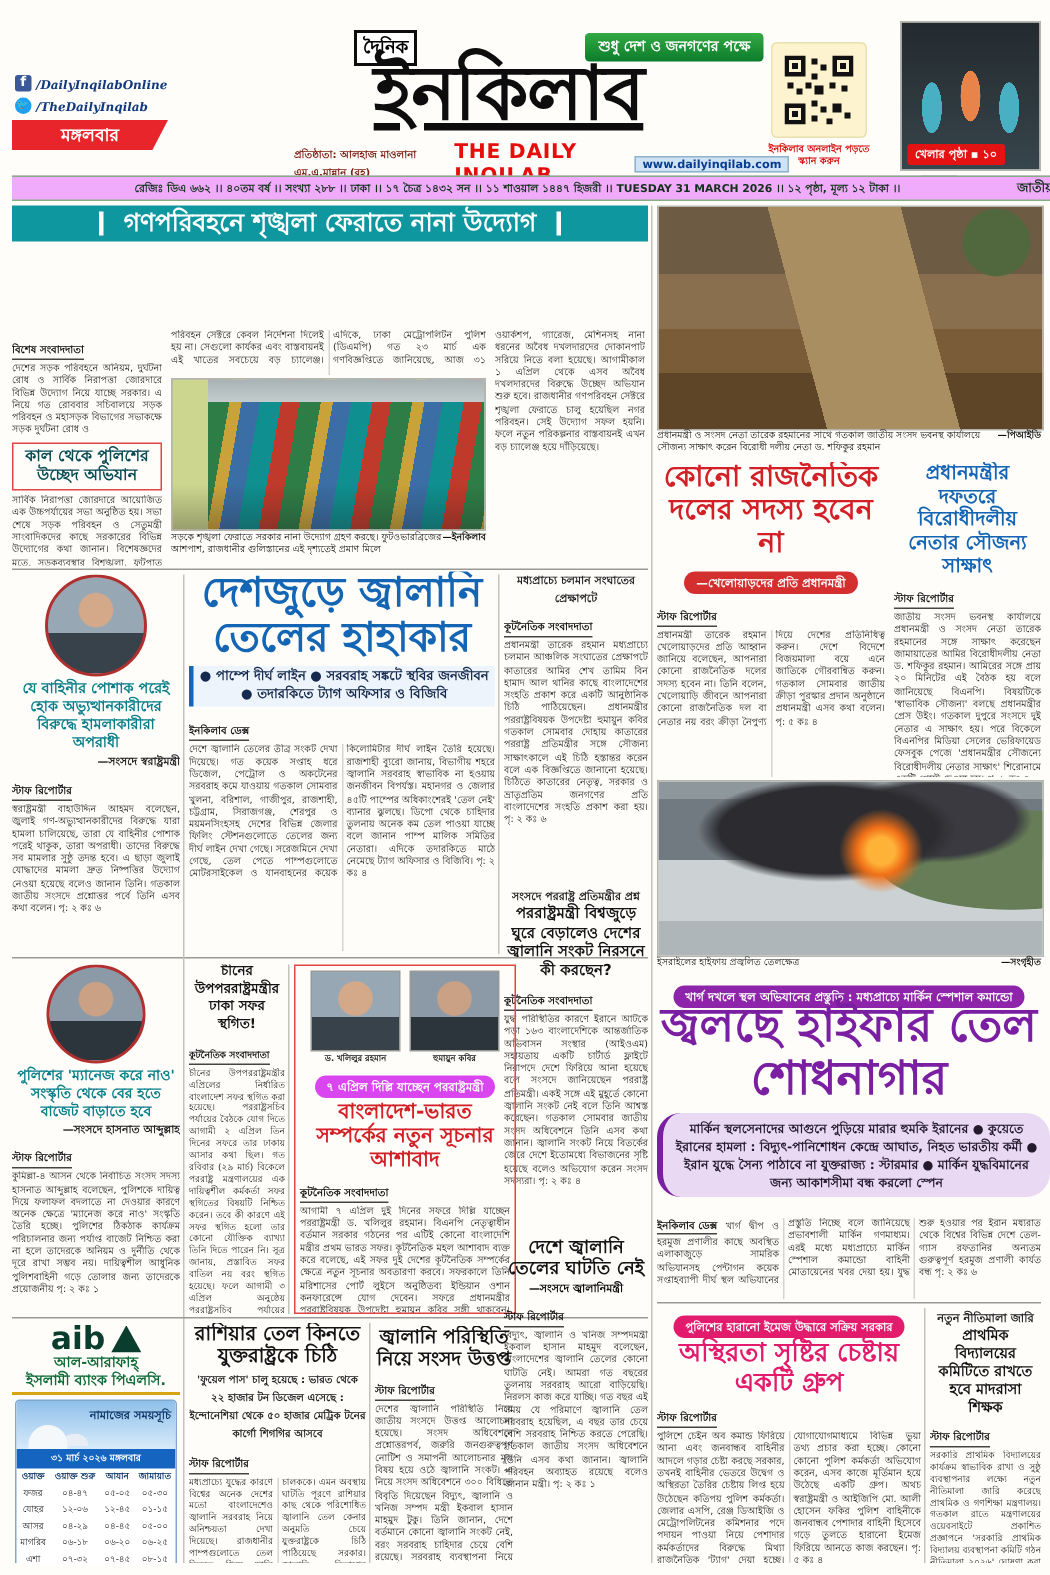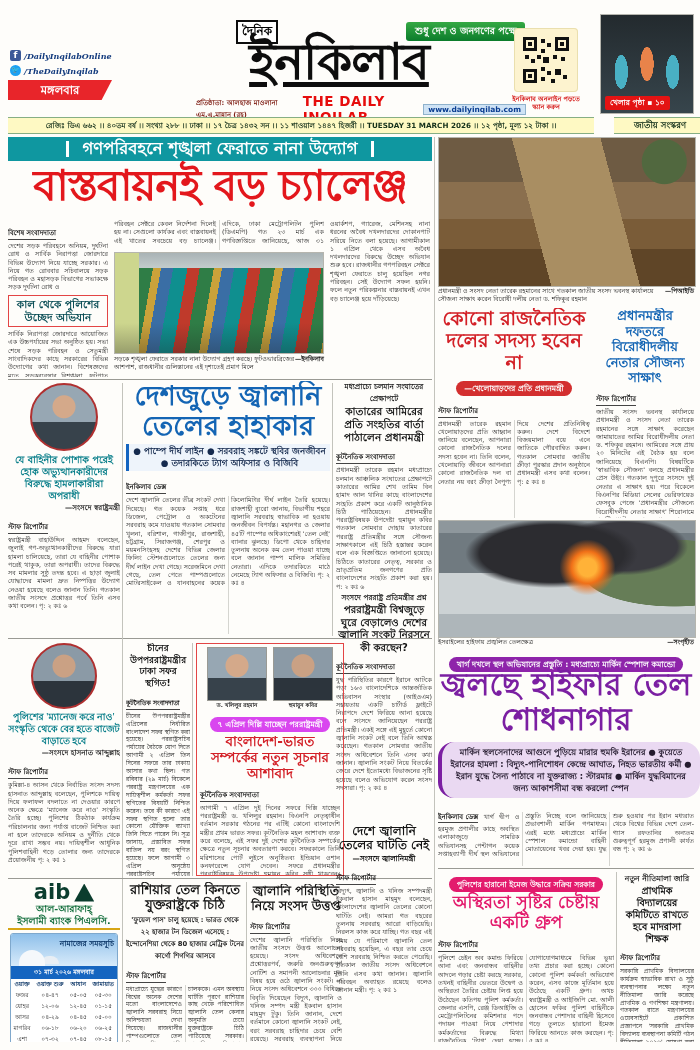--- a/index.html
+++ b/index.html
@@ -18,28 +18,28 @@
   .photo{overflow:hidden;border:1px solid #b5b5ae;}
   .pill{display:inline-block;color:#fff;font-weight:bold;border-radius:9px;padding:1px 8px;}
   
   .social-row{display:flex;align-items:center;gap:3px;margin-bottom:4px;}
   .social-txt{font-family:"DejaVu Serif","Liberation Serif",serif;font-style:italic;font-weight:bold;font-size:8px;color:#123a7d;}
   .fb-ic{width:11px;height:11px;background:#3b5998;color:#fff;font-weight:bold;font-size:9px;text-align:center;line-height:11px;border-radius:2px;}
   .tw-ic{width:11px;height:11px;background:#1da1f2;border-radius:50%;color:#fff;font-size:7px;text-align:center;line-height:11px;}
   .ribbon{background:#e8252a;color:#fff;font-weight:bold;font-size:11.5px;text-align:center;line-height:20px;clip-path:polygon(0 0,100% 0,90% 100%,0 100%);}
   .brand{font-weight:900;color:#0d0d0d;font-size:50px;line-height:1.04;letter-spacing:-1px;text-align:center;}
   .brand-prefix{border:2px solid #0d0d0d;font-weight:900;font-size:12px;padding:0 4px;background:#fff;}
-  .tagline{background:linear-gradient(180deg,#35a944,#0b7c2b);color:#fff;font-weight:bold;font-size:9.5px;padding:2px 9px;border-radius:3px;margin-left:16px;}
+  .tagline{background:linear-gradient(180deg,#35a944,#0b7c2b);color:#fff;font-weight:bold;font-size:9.5px;padding:2px 9px;border-radius:3px;}
   .founder{font-size:6.8px;font-weight:bold;color:#7c1a10;}
   .brand-en{color:#e60d0d;font-weight:900;font-size:13.5px;letter-spacing:.5px;}
   .website{background:#cfe3f5;border:1px solid #8fb2cc;color:#0a3d91;font-weight:bold;font-size:7.5px;padding:0 4px;}
   .qr-wrap{background:#fdf3cf;border-radius:4px;display:flex;align-items:center;justify-content:center;box-shadow:0 0 0 1px #eadfae inset;}
   .qr-cap{font-size:6.4px;font-weight:bold;color:#d41111;line-height:1.25;text-align:center;}
   .sports-tag{position:absolute;left:4px;bottom:3px;background:#e41313;color:#fff;font-weight:bold;font-size:7.5px;padding:1px 5px;border-radius:2px;}
-  .infobar{background:#fef9c3;border-top:1px solid #86ae84;border-bottom:1px solid #86ae84;font-size:7.2px;color:#14301a;display:flex;align-items:center;justify-content:center;font-weight:bold;}
+  .infobar{background:#f0abfc;border-top:1px solid #86ae84;border-bottom:1px solid #86ae84;font-size:7.2px;color:#14301a;display:flex;align-items:center;justify-content:center;font-weight:bold;padding-left:44px;}
   
   .kicker-banner{background:#0f97a0;color:#fff;font-weight:bold;font-size:16.5px;display:flex;align-items:center;justify-content:center;gap:14px;}
   .vbar{width:3px;height:70%;background:#fff;}
   .lead-h{color:#e3171c;font-weight:900;font-size:42px;line-height:1.1;text-align:center;letter-spacing:-1px;}
   .redbox{border:1.5px solid #e34545;padding:2px 3px;margin:3px 0;text-align:center;font-weight:900;font-size:10.5px;color:#084c54;line-height:1.25;}
   
   .h-red{color:#d32027;font-weight:900;text-align:center;}
   .h-blue{color:#1465b4;font-weight:900;text-align:center;}
   .h-teal{color:#0a7f8a;font-weight:900;text-align:center;}
   .h-purple{color:#7b1fa2;font-weight:900;text-align:center;}
@@ -158,21 +158,20 @@
   </div>
 
   <div class="abs infobar" style="left:8px;top:117px;width:586px;height:15px;">রেজিঃ ডিএ ৬৬২ ।। ৪০তম বর্ষ ।। সংখ্যা ২৮৮ ।। ঢাকা ।। ১৭ চৈত্র ১৪৩২ সন ।। ১১ শাওয়াল ১৪৪৭ হিজরী ।। TUESDAY 31 MARCH 2026 ।। ১২ পৃষ্ঠা, মূল্য ১২ টাকা ।।</div>
   <div class="abs infobar" style="left:600px;top:117px;width:92px;height:15px;font-size:8.5px;margin-left:14px;">জাতীয় সংস্করণ</div>
 
   <div class="abs kicker-banner" style="left:8px;top:137px;width:424px;height:24px;">
     <span class="vbar"></span>
     <span>গণপরিবহনে শৃঙ্খলা ফেরাতে নানা উদ্যোগ</span>
     <span class="vbar"></span>
   </div>
-  <div class="abs lead-h" style="left:8px;top:163px;width:424px;">বাস্তবায়নই বড় চ্যালেঞ্জ</div>
 
   <div class="abs" style="left:8px;top:220px;width:424px;height:157px;display:flex;gap:6px;">
     <div style="width:100px;overflow:hidden;">
       <span class="byline">বিশেষ সংবাদদাতা</span>
       <div class="body-txt">দেশের সড়ক পরিবহনে অনিয়ম, দুর্ঘটনা রোধ ও সার্বিক নিরাপত্তা জোরদারে বিভিন্ন উদ্যোগ নিয়ে যাচ্ছে সরকার। এ নিয়ে গত রোববার সচিবালয়ে সড়ক পরিবহন ও মহাসড়ক বিভাগের সভাকক্ষে সড়ক দুর্ঘটনা রোধ ও</div>
       <div class="redbox">কাল থেকে পুলিশের উচ্ছেদ অভিযান</div>
       <div class="body-txt">সার্বিক নিরাপত্তা জোরদারে আয়োজিত এক উচ্চপর্যায়ের সভা অনুষ্ঠিত হয়। সভা শেষে সড়ক পরিবহন ও সেতুমন্ত্রী সাংবাদিকদের কাছে সরকারের বিভিন্ন উদ্যোগের কথা জানান। বিশেষজ্ঞদের মতে, সড়কব্যবস্থার বিশৃঙ্খলা, ফুটপাত দখল ও দুর্ঘটনা পরিস্থিতি মোকাবিলায় এর আগেও উচ্ছেদসহ নানা অভিযান চালানো হয়েছিল, তবে সেগুলোর কোনোটিই পুরোপুরি বাস্তবায়ন হয়নি।</div>
     </div>
     <div style="width:210px;">
       <div class="body-txt cols2" style="height:30px;">পরিবহন সেক্টরে কেবল নির্দেশনা দিলেই হয় না। সেগুলো কার্যকর এবং বাস্তবায়নই এই খাতের সবচেয়ে বড় চ্যালেঞ্জ। এদিকে, ঢাকা মেট্রোপলিটন পুলিশ (ডিএমপি) গত ২৩ মার্চ এক গণবিজ্ঞপ্তিতে জানিয়েছে, আজ ৩১ মার্চের মধ্যে ঢাকা মহানগরীর বিভিন্ন এলাকায় সড়কের পাশে বা সড়ক দখল করে গড়ে ওঠা বিভিন্ন ব্যবসা প্রতিষ্ঠান, দোকান, যানবাহন</div>
@@ -219,39 +218,38 @@
 
   <div class="abs" style="left:126px;top:381px;width:204px;height:254px;overflow:hidden;">
     <div class="h-blue" style="font-size:27px;line-height:1.12;text-align:center;">দেশজুড়ে জ্বালানি তেলের হাহাকার</div>
     <div class="bullet-bar" style="font-size:8.8px;margin:3px 0;">● পাম্পে দীর্ঘ লাইন ● সরবরাহ সঙ্কটে স্থবির জনজীবন ● তদারকিতে ট্যাগ অফিসার ও বিজিবি</div>
     <span class="byline">ইনকিলাব ডেক্স</span>
     <div class="body-txt cols2" style="height:138px;">দেশে জ্বালানি তেলের তীব্র সংকট দেখা দিয়েছে। গত কয়েক সপ্তাহ ধরে ডিজেল, পেট্রোল ও অকটেনের সরবরাহ কমে যাওয়ায় গতকাল সোমবার খুলনা, বরিশাল, গাজীপুর, রাজশাহী, চট্টগ্রাম, সিরাজগঞ্জ, শেরপুর ও ময়মনসিংহসহ দেশের বিভিন্ন জেলার ফিলিং স্টেশনগুলোতে তেলের জন্য দীর্ঘ লাইন দেখা গেছে। সরেজমিনে দেখা গেছে, তেল পেতে পাম্পগুলোতে মোটরসাইকেল ও যানবাহনের কয়েক কিলোমিটার দীর্ঘ লাইন তৈরি হয়েছে। রাজশাহী ব্যুরো জানায়, বিভাগীয় শহরে জ্বালানি সরবরাহ স্বাভাবিক না হওয়ায় জনজীবন বিপর্যস্ত। মহানগর ও জেলার ৪৫টি পাম্পের অধিকাংশেরই 'তেল নেই' ব্যানার ঝুলছে। ডিপো থেকে চাহিদার তুলনায় অনেক কম তেল পাওয়া যাচ্ছে বলে জানান পাম্প মালিক সমিতির নেতারা। এদিকে তদারকিতে মাঠে নেমেছে ট্যাগ অফিসার ও বিজিবি। পৃ: ২ কঃ ৪</div>
   </div>
 
   <div class="abs" style="left:336px;top:381px;width:96px;height:208px;overflow:hidden;">
     <div class="kicker-sm">মধ্যপ্রাচ্যে চলমান সংঘাতের প্রেক্ষাপটে</div>
-    <div class="h-black" style="font-size:10.5px;line-height:1.25;">কাতারের আমিরের প্রতি সংহতির বার্তা পাঠালেন প্রধানমন্ত্রী</div>
     <span class="byline">কূটনৈতিক সংবাদদাতা</span>
     <div class="body-txt" style="height:150px;">প্রধানমন্ত্রী তারেক রহমান মধ্যপ্রাচ্যে চলমান আঞ্চলিক সংঘাতের প্রেক্ষাপটে কাতারের আমির শেখ তামিম বিন হামাদ আল থানির কাছে বাংলাদেশের সংহতি প্রকাশ করে একটি আনুষ্ঠানিক চিঠি পাঠিয়েছেন। প্রধানমন্ত্রীর পররাষ্ট্রবিষয়ক উপদেষ্টা হুমায়ুন কবির গতকাল সোমবার দোহায় কাতারের পররাষ্ট্র প্রতিমন্ত্রীর সঙ্গে সৌজন্য সাক্ষাৎকালে এই চিঠি হস্তান্তর করেন বলে এক বিজ্ঞপ্তিতে জানানো হয়েছে। চিঠিতে কাতারের নেতৃত্ব, সরকার ও ভ্রাতৃপ্রতিম জনগণের প্রতি বাংলাদেশের সংহতি প্রকাশ করা হয়। পৃ: ২ কঃ ৬</div>
   </div>
 
   <div class="abs" style="left:336px;top:592px;width:96px;height:228px;overflow:hidden;">
     <div class="kicker-sm">সংসদে পররাষ্ট্র প্রতিমন্ত্রীর প্রশ্ন</div>
     <div class="h-black" style="font-size:10px;line-height:1.25;">পররাষ্ট্রমন্ত্রী বিশ্বজুড়ে ঘুরে বেড়ালেও দেশের জ্বালানি সংকট নিরসনে কী করছেন?</div>
     <span class="byline">কূটনৈতিক সংবাদদাতা</span>
     <div class="body-txt" style="height:140px;">যুদ্ধ পরিস্থিতির কারণে ইরানে আটকে পড়া ১৬৩ বাংলাদেশিকে আন্তর্জাতিক অভিবাসন সংস্থার (আইওএম) সহায়তায় একটি চার্টার্ড ফ্লাইটে নিরাপদে দেশে ফিরিয়ে আনা হয়েছে বলে সংসদে জানিয়েছেন পররাষ্ট্র প্রতিমন্ত্রী। একই সঙ্গে এই মুহূর্তে কোনো জ্বালানি সংকট নেই বলে তিনি আশ্বস্ত করেছেন। গতকাল সোমবার জাতীয় সংসদ অধিবেশনে তিনি এসব কথা জানান। জ্বালানি সংকট নিয়ে বিতর্কের জেরে দেশে ইতোমধ্যে বিভাজনের সৃষ্টি হয়েছে বলেও অভিযোগ করেন সংসদ সদস্যরা। পৃ: ২ কঃ ৪</div>
   </div>
 
   <div class="abs hr" style="left:8px;top:638px;width:424px;"></div>
   <div class="abs vr" style="left:122px;top:383px;height:659px;"></div>
   <div class="abs vr" style="left:332px;top:383px;height:253px;"></div>
 
   <div class="abs" style="left:8px;top:643px;width:112px;height:233px;overflow:hidden;">
     <div class="circle-photo ph-man2" style="width:62px;height:62px;"></div>
-    <div class="h-teal" style="font-size:9.4px;line-height:1.25;margin-top:3px;font-family:Liberation Serif, serif;">পুলিশের 'ম্যানেজ করে নাও' সংস্কৃতি থেকে বের হতে বাজেট বাড়াতে হবে</div>
+    <div class="h-teal" style="font-size:9.4px;line-height:1.25;margin-top:3px;">পুলিশের 'ম্যানেজ করে নাও' সংস্কৃতি থেকে বের হতে বাজেট বাড়াতে হবে</div>
     <span class="tagline-right">—সংসদে হাসনাত আব্দুল্লাহ</span>
     <span class="byline">স্টাফ রিপোর্টার</span>
     <div class="body-txt" style="height:100px;">কুমিল্লা-৪ আসন থেকে নির্বাচিত সংসদ সদস্য হাসনাত আব্দুল্লাহ বলেছেন, পুলিশকে দায়িত্ব দিয়ে ফলাফল বদলাতে না দেওয়ার কারণে অনেক ক্ষেত্রে 'ম্যানেজ করে নাও' সংস্কৃতি তৈরি হচ্ছে। পুলিশের ঠিকঠাক কার্যক্রম পরিচালনার জন্য পর্যাপ্ত বাজেট নিশ্চিত করা না হলে তাদেরকে অনিয়ম ও দুর্নীতি থেকে দূরে রাখা সম্ভব নয়। দায়িত্বশীল আধুনিক পুলিশবাহিনী গড়ে তোলার জন্য তাদেরকে প্রয়োজনীয় পৃ: ২ কঃ ১</div>
   </div>
 
   <div class="abs" style="left:126px;top:643px;width:64px;height:233px;overflow:hidden;">
     <div class="h-black" style="font-size:9px;line-height:1.3;">চীনের উপপররাষ্ট্রমন্ত্রীর ঢাকা সফর স্থগিত!</div>
     <span class="byline" style="font-size:6.2px;">কূটনৈতিক সংবাদদাতা</span>
     <div class="body-txt" style="font-size:6px;height:180px;">চীনের উপপররাষ্ট্রমন্ত্রীর এপ্রিলের নির্ধারিত বাংলাদেশ সফর স্থগিত করা হয়েছে। পররাষ্ট্রসচিব পর্যায়ের বৈঠকে যোগ দিতে আগামী ২ এপ্রিল তিন দিনের সফরে তার ঢাকায় আসার কথা ছিল। গত রবিবার (২৯ মার্চ) বিকেলে পররাষ্ট্র মন্ত্রণালয়ের এক দায়িত্বশীল কর্মকর্তা সফর স্থগিতের বিষয়টি নিশ্চিত করেন। তবে কী কারণে এই সফর স্থগিত হলো তার কোনো যৌক্তিক ব্যাখ্যা তিনি দিতে পারেন নি। সূত্র জানায়, প্রস্তাবিত সফর বাতিল নয় বরং স্থগিত হয়েছে। ফলে আগামী ৩ এপ্রিল অনুষ্ঠেয় পররাষ্ট্রসচিব পর্যায়ের বৈঠকে তিনি অংশ নিতে পারছেন না। পৃ: ২ কঃ ১</div>
   </div>
@@ -348,21 +346,21 @@
               <td>০৮-১৫</td>
             </tr>
       </tbody>
         </table>
 
     </div>
   </div>
 
   <div class="abs" style="left:126px;top:882px;width:118px;height:160px;overflow:hidden;">
     <div class="h-black" style="font-size:13px;line-height:1.18;">রাশিয়ার তেল কিনতে যুক্তরাষ্ট্রকে চিঠি</div>
-    <div class="kicker-sm" style="font-size:6.8px;margin:1px 0;">'ফুয়েল পাস' চালু হয়েছে : ভারত থেকে ২২ হাজার টন ডিজেল এসেছে : ইন্দোনেশিয়া থেকে 80 হাজার মেট্রিক টনের কার্গো শিগগির আসবে</div>
+    <div class="kicker-sm" style="font-size:6.8px;margin:1px 0;">'ফুয়েল পাস' চালু হয়েছে : ভারত থেকে ২২ হাজার টন ডিজেল এসেছে : ইন্দোনেশিয়া থেকে ৫০ হাজার মেট্রিক টনের কার্গো শিগগির আসবে</div>
     <span class="byline">স্টাফ রিপোর্টার</span>
     <div class="body-txt cols2" style="font-size:6px;height:84px;">মধ্যপ্রাচ্যে যুদ্ধের কারণে বিশ্বের অনেক দেশের মতো বাংলাদেশেও জ্বালানি সরবরাহ নিয়ে অনিশ্চয়তা দেখা দিয়েছে। রাজধানীর পাম্পগুলোতে তেল কিনতে গিয়ে খালি হাতে ফিরতে হচ্ছে অনেক যানবাহন চালককে। এমন অবস্থায় ঘাটতি পূরণে রাশিয়ার কাছ থেকে পরিশোধিত জ্বালানি তেল কেনার অনুমতি চেয়ে যুক্তরাষ্ট্রকে চিঠি পাঠিয়েছে সরকার। জ্বালানি বিভাগের দায়িত্বশীল সূত্রে এ তথ্য জানা গেছে। পৃ: ৫ কঃ ৬</div>
   </div>
 
   <div class="abs" style="left:250px;top:884px;width:92px;height:158px;overflow:hidden;">
     <div class="h-black" style="font-size:12.5px;line-height:1.18;">জ্বালানি পরিস্থিতি নিয়ে সংসদ উত্তপ্ত</div>
     <span class="byline">স্টাফ রিপোর্টার</span>
     <div class="body-txt" style="height:108px;">দেশের জ্বালানি পরিস্থিতি নিয়ে জাতীয় সংসদে উত্তপ্ত আলোচনা হয়েছে। সংসদ অধিবেশনে প্রশ্নোত্তরপর্ব, জরুরি জনগুরুত্বপূর্ণ নোটিশ ও সমাপনী আলোচনার মূল বিষয় হয়ে ওঠে জ্বালানি সংকট। এ নিয়ে সংসদ অধিবেশনে ৩০০ বিধিতে বিবৃতি দিয়েছেন বিদ্যুৎ, জ্বালানি ও খনিজ সম্পদ মন্ত্রী ইকবাল হাসান মাহমুদ টুকু। তিনি জানান, দেশে বর্তমানে কোনো জ্বালানি সংকট নেই, বরং সরবরাহ চাহিদার চেয়ে বেশি রয়েছে। সরবরাহ ব্যবস্থাপনা নিয়ে বিরোধী সদস্যরা ক্ষোভ প্রকাশ করেন। পৃ: ৫ কঃ ৬</div>
   </div>
 

